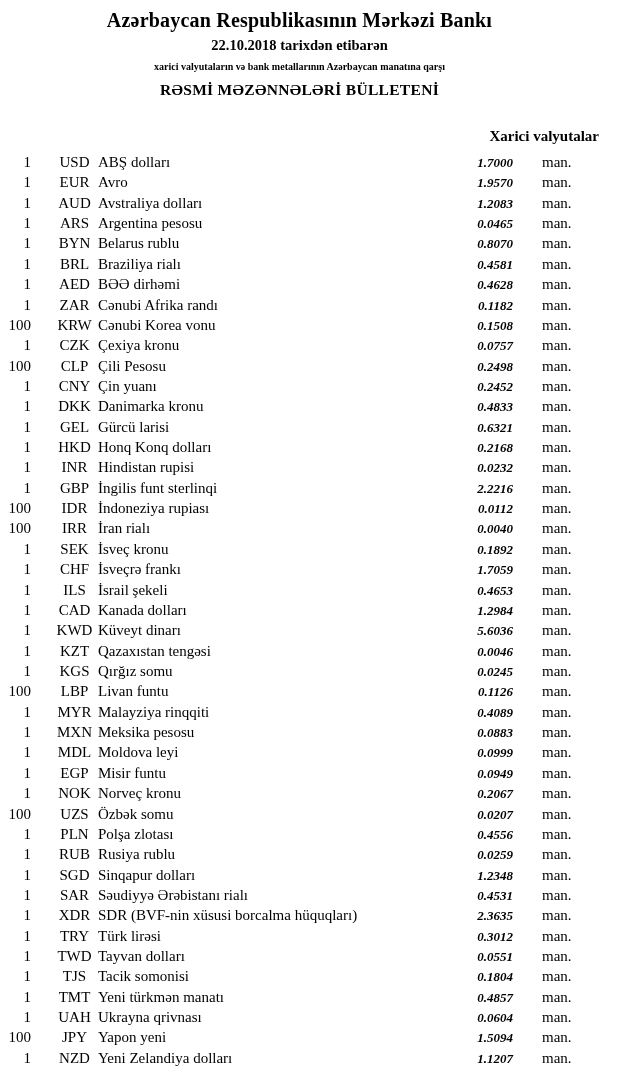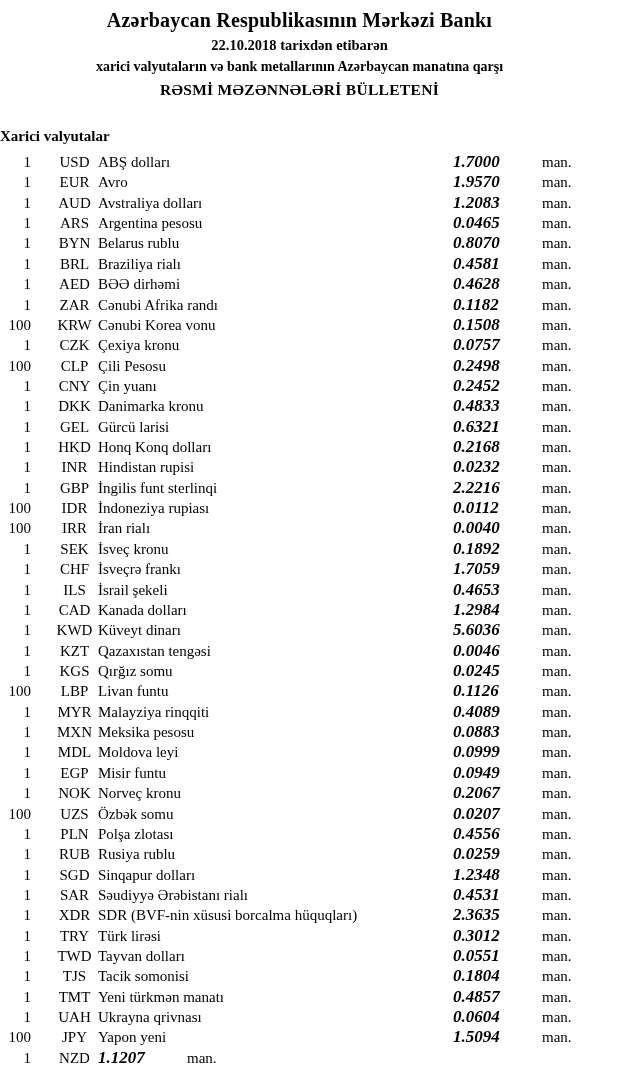--- a/index.html
+++ b/index.html
@@ -28,35 +28,35 @@
     letter-spacing: 0.2px;
   }
   .date-line {
     margin-top: 4px;
     font-size: 14.5px;
     font-weight: bold;
     line-height: 18px;
   }
   .subtitle-line {
     margin-top: 4px;
-    font-size: 14px;
+    font-size: 10px;
     font-weight: bold;
     line-height: 18px;
   }
   .bulletin-line {
     margin-top: 4px;
     font-size: 15.5px;
     font-weight: bold;
     line-height: 19px;
     letter-spacing: 0.3px;
     text-align: center;
   }
   .section-title {
     margin-top: 28px;
-    text-align: left;
+    text-align: right;
     font-size: 15px;
     font-weight: bold;
     line-height: 18px;
   }
   .table {
     margin-top: 7px;
   }
   .row {
     display: flex;
     align-items: baseline;
@@ -73,24 +73,24 @@
     flex: 0 0 47px;
     margin-left: 20px;
     text-align: center;
   }
   .cell-name {
     flex: 1 1 auto;
     overflow: hidden;
   }
   .cell-rate {
     flex: 0 0 60px;
-    text-align: left;
+    text-align: right;
     font-weight: bold;
     font-style: italic;
-    font-size: 17px;
+    font-size: 13px;
   }
   .cell-unit {
     flex: 0 0 57px;
     padding-left: 29px;
   }
 </style>
 </head>
 <body>
 
 <div class="doc">
@@ -408,17 +408,18 @@
       <div class="row">
     <span class="cell-qty">100</span>
     <span class="cell-code">JPY</span>
     <span class="cell-name">Yapon yeni</span>
     <span class="cell-rate">1.5094</span>
     <span class="cell-unit">man.</span>
   </div>
       <div class="row">
     <span class="cell-qty">1</span>
     <span class="cell-code">NZD</span>
+    <span class="cell-name">Yeni Zelandiya dolları</span>
     <span class="cell-rate">1.1207</span>
     <span class="cell-unit">man.</span>
   </div>
     </div>
 </div>
 
 </body></html>

